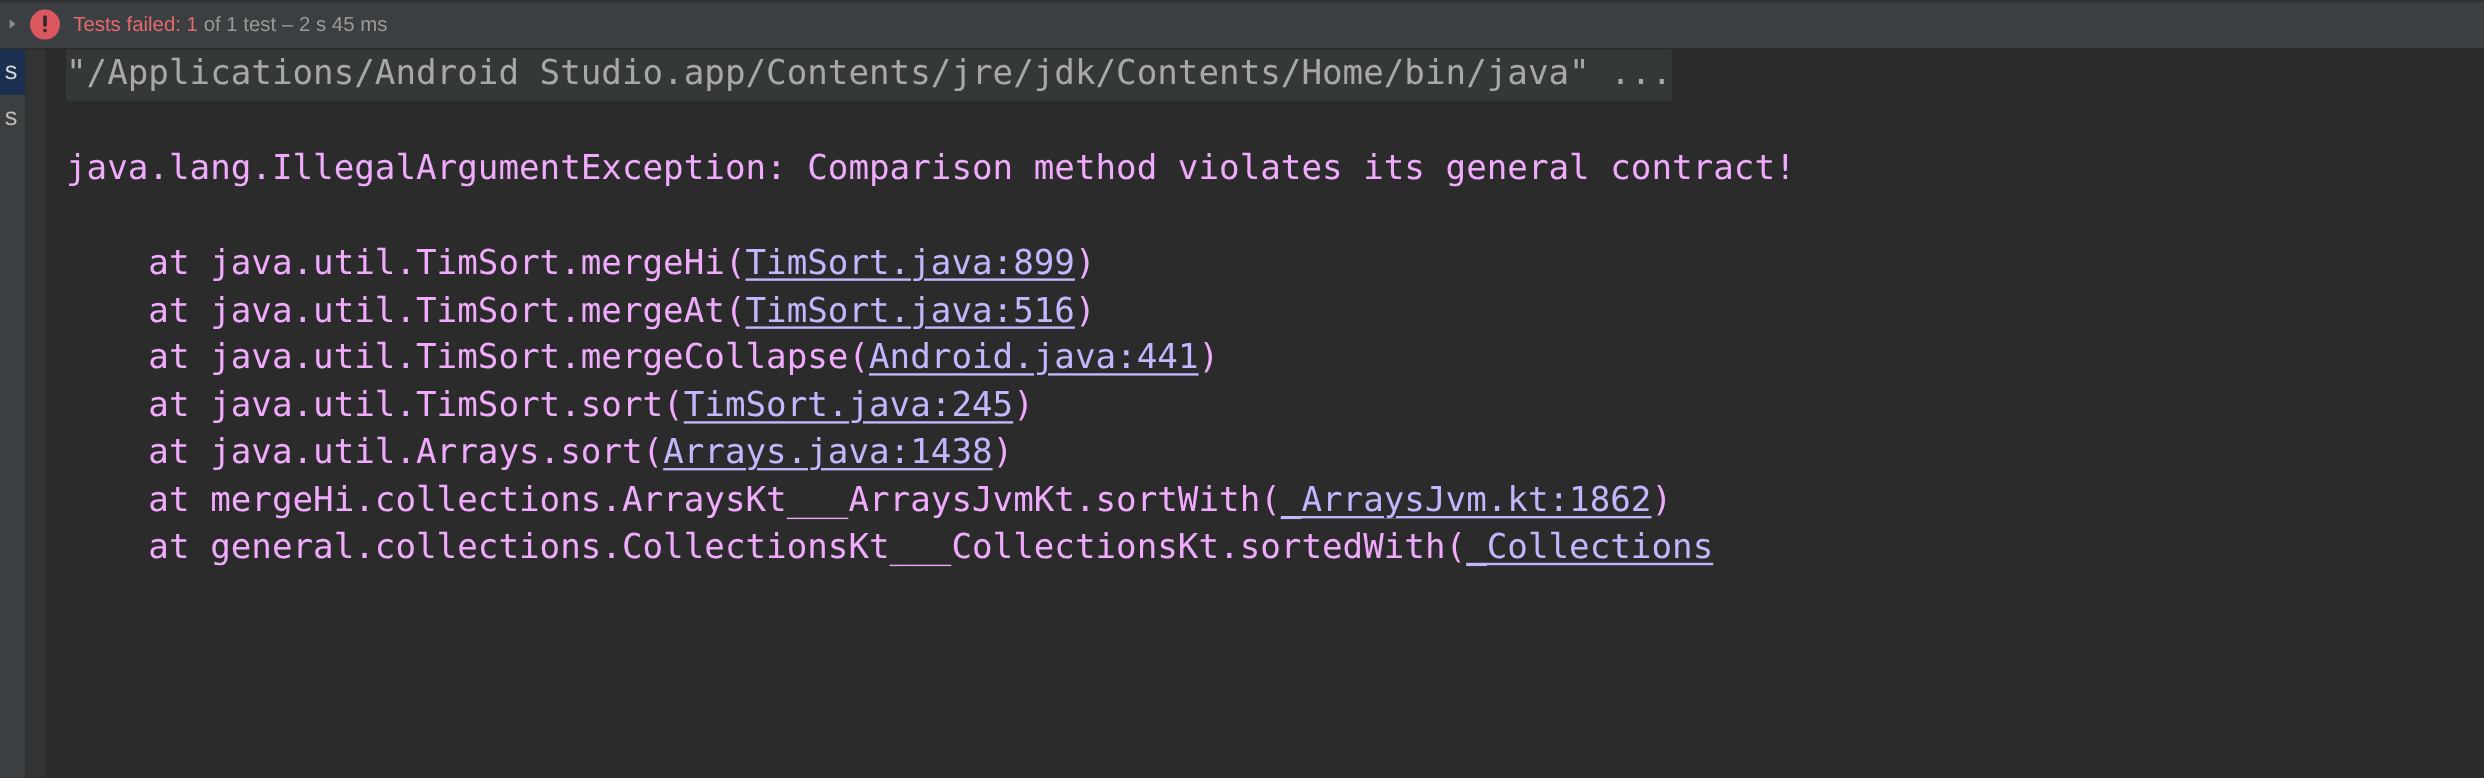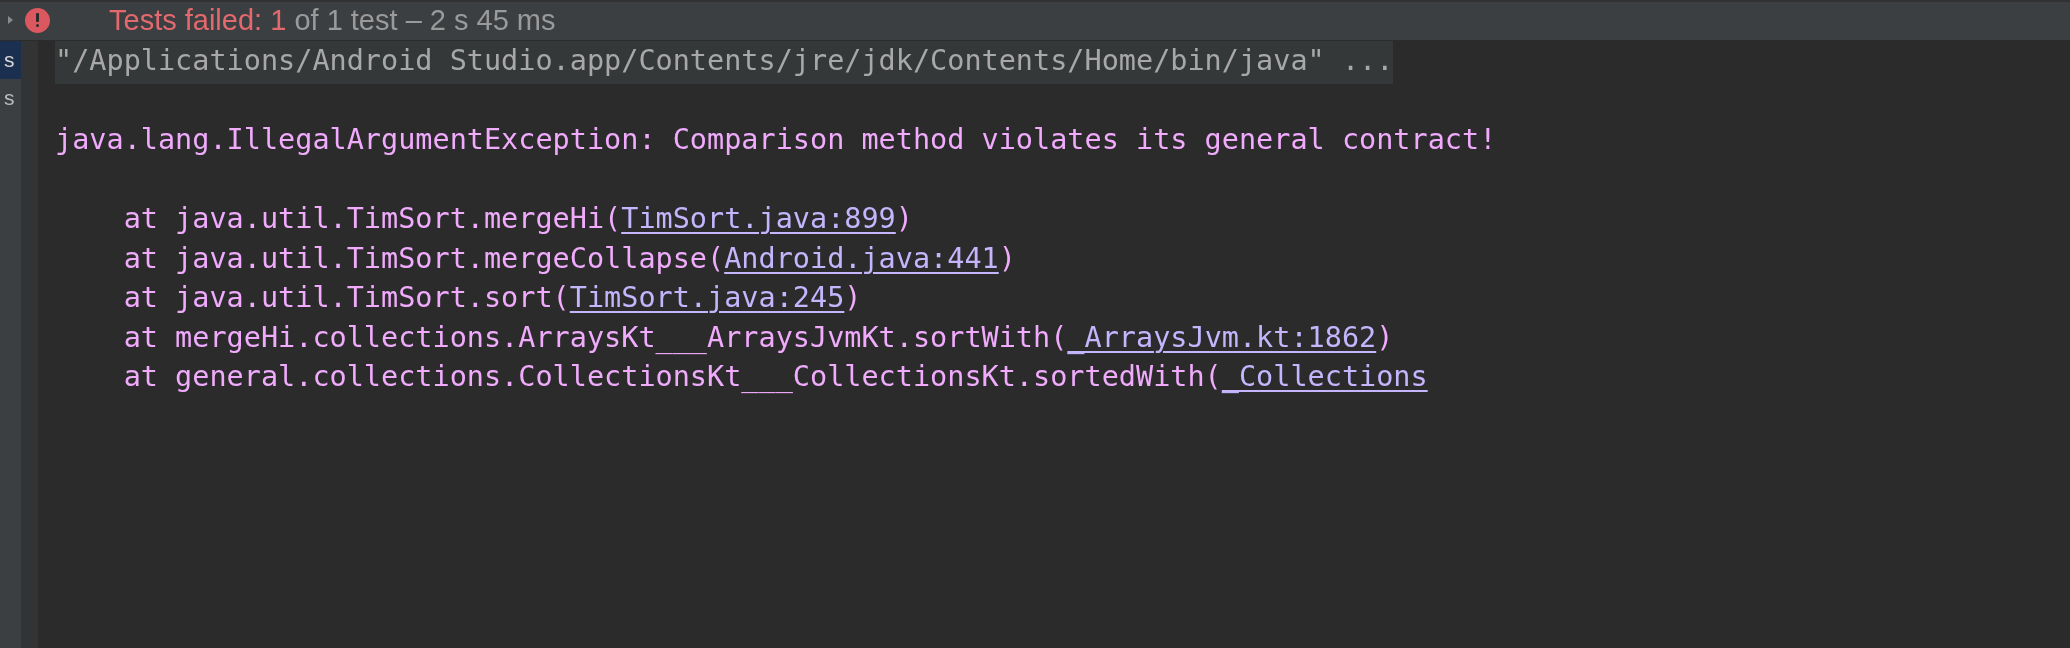--- a/index.html
+++ b/index.html
@@ -75,25 +75,24 @@
     left: 11px;
     top: 16px;
     width: 3px;
     height: 3px;
     background: #2b2b2b;
     border-radius: 50%;
   }
 
   #status-text {
     font-family: "Liberation Sans", sans-serif;
-    font-size: 29px;
+    font-size: 17px;
     line-height: 41px;
     white-space: pre;
     letter-spacing: 0px;
-    margin-left: 48px;
   }
   .st-red   { color: #e4696f; }
   .st-grey  { color: #9a9a9a; }
 
   
   #tree-strip {
     position: absolute;
     left: 0;
     top: 41px;
     width: 21px;
@@ -192,20 +191,22 @@
   </div>
 
   <div id="console">
     <div id="gutter"></div>
     <div id="lines">
         <div class="line cmd"><span class="hl">"/Applications/Android Studio.app/Contents/jre/jdk/Contents/Home/bin/java" ...</span></div>
         <div class="line blank"><span class="code-red"> </span></div>
         <div class="line error"><span class="code-red">java.lang.IllegalArgumentException: Comparison method violates its general contract!</span></div>
         <div class="line blank"><span class="code-red"> </span></div>
         <div class="line trace"><span class="code-red">    at java.util.TimSort.mergeHi(</span><span class="code-link">TimSort.java:899</span><span class="code-red">)</span></div>
+        <div class="line trace"><span class="code-red">    at java.util.TimSort.mergeAt(</span><span class="code-link">TimSort.java:516</span><span class="code-red">)</span></div>
         <div class="line trace"><span class="code-red">    at java.util.TimSort.mergeCollapse(</span><span class="code-link">Android.java:441</span><span class="code-red">)</span></div>
         <div class="line trace"><span class="code-red">    at java.util.TimSort.sort(</span><span class="code-link">TimSort.java:245</span><span class="code-red">)</span></div>
+        <div class="line trace"><span class="code-red">    at java.util.Arrays.sort(</span><span class="code-link">Arrays.java:1438</span><span class="code-red">)</span></div>
         <div class="line trace"><span class="code-red">    at mergeHi.collections.ArraysKt___ArraysJvmKt.sortWith(</span><span class="code-link">_ArraysJvm.kt:1862</span><span class="code-red">)</span></div>
         <div class="line trace"><span class="code-red">    at general.collections.CollectionsKt___CollectionsKt.sortedWith(</span><span class="code-link">_Collections</span></div>
       </div>
   </div>
 
 </div>
 
 </body></html>

